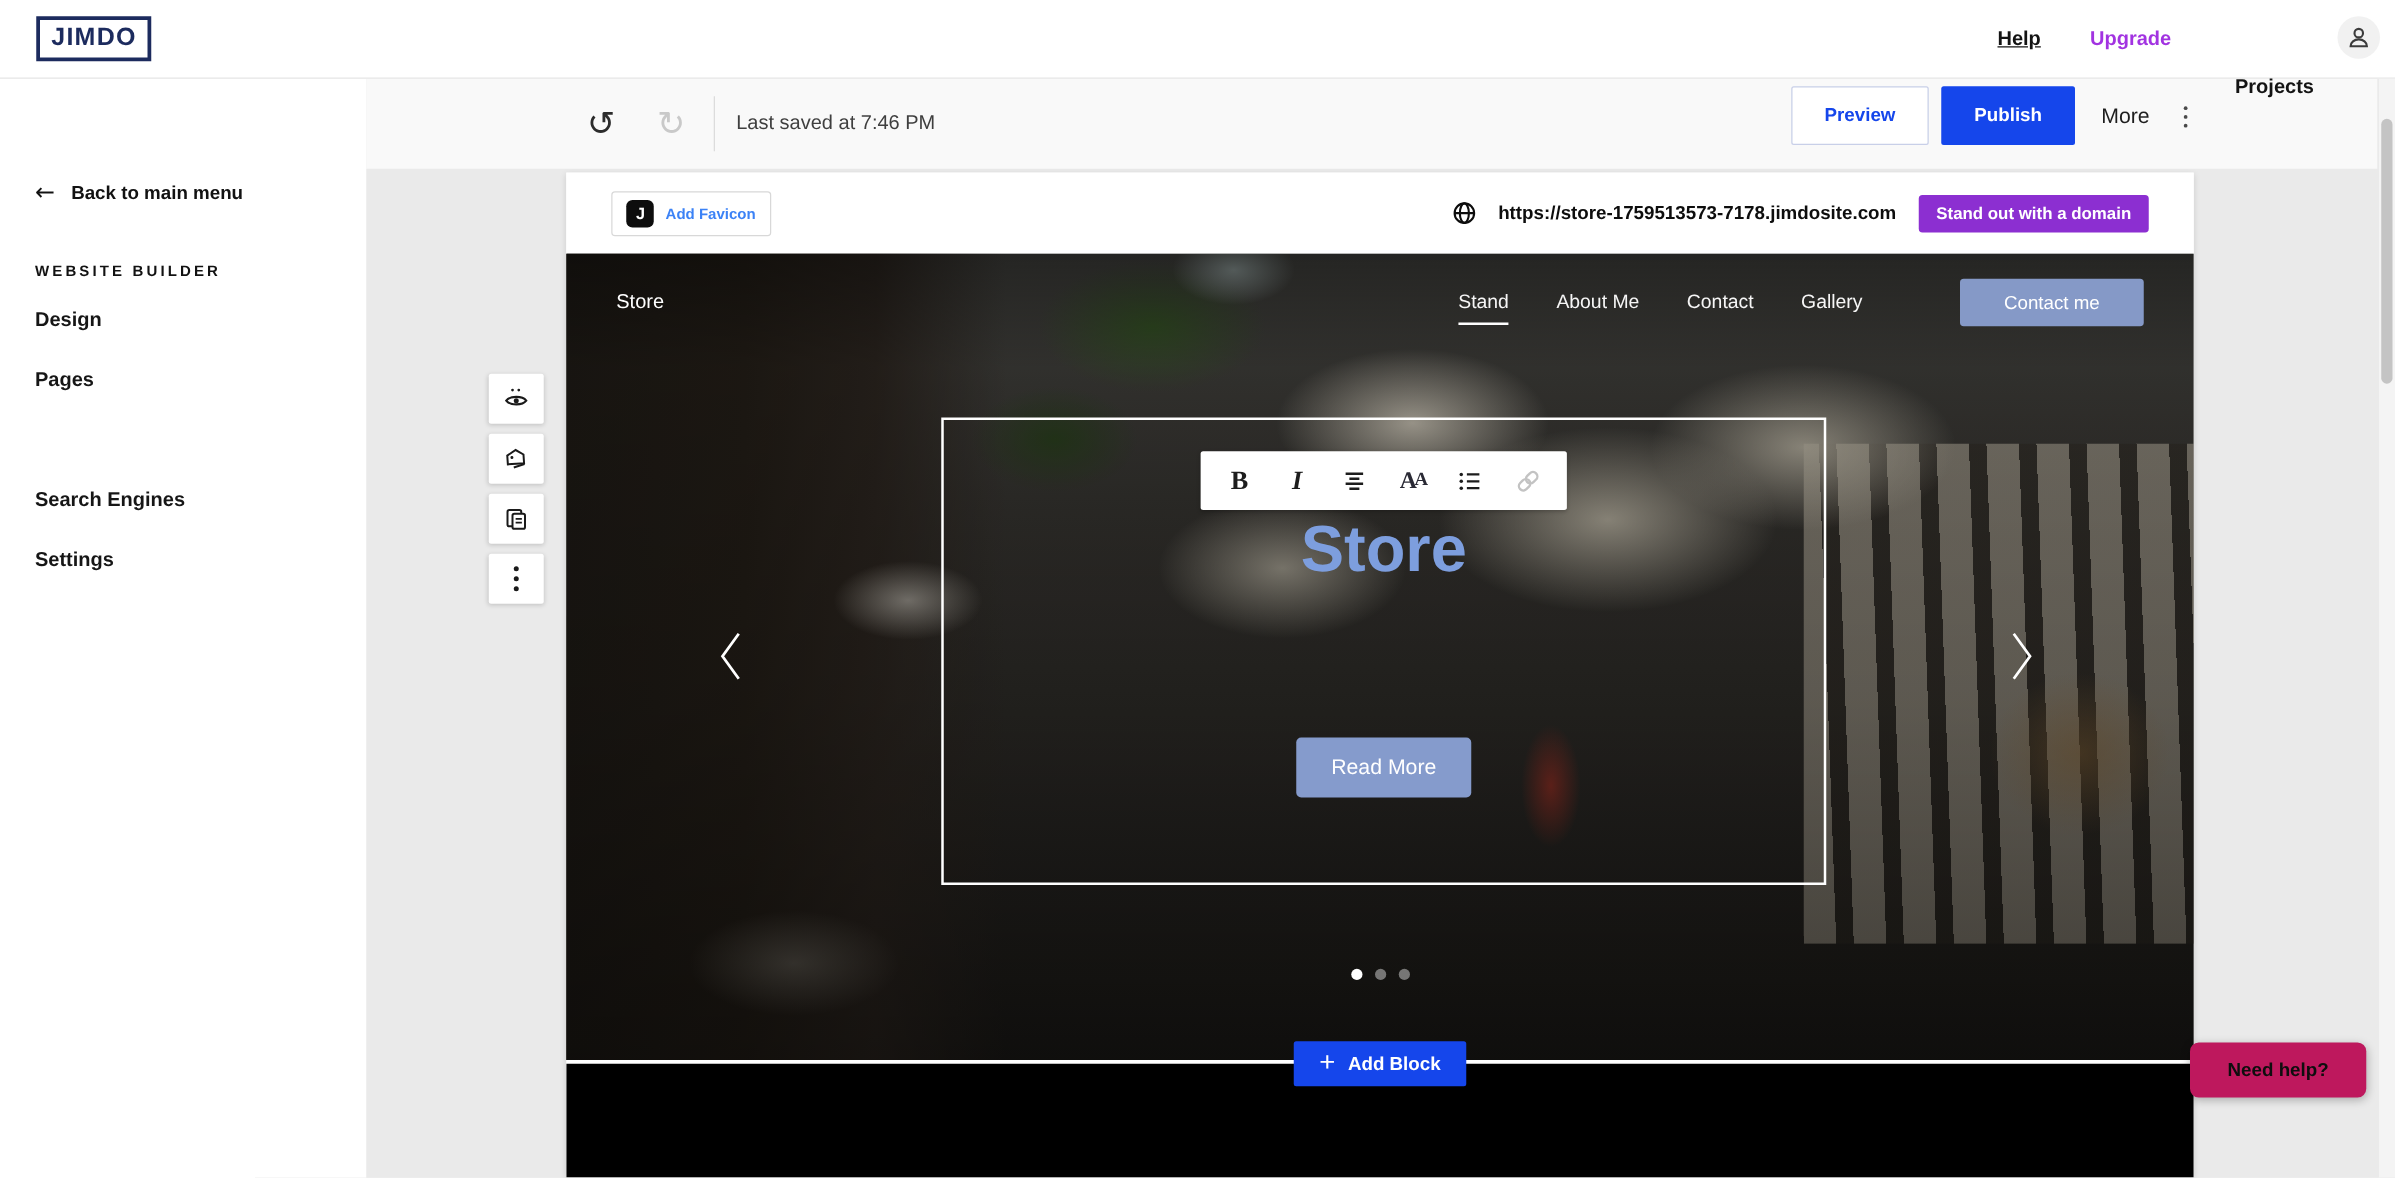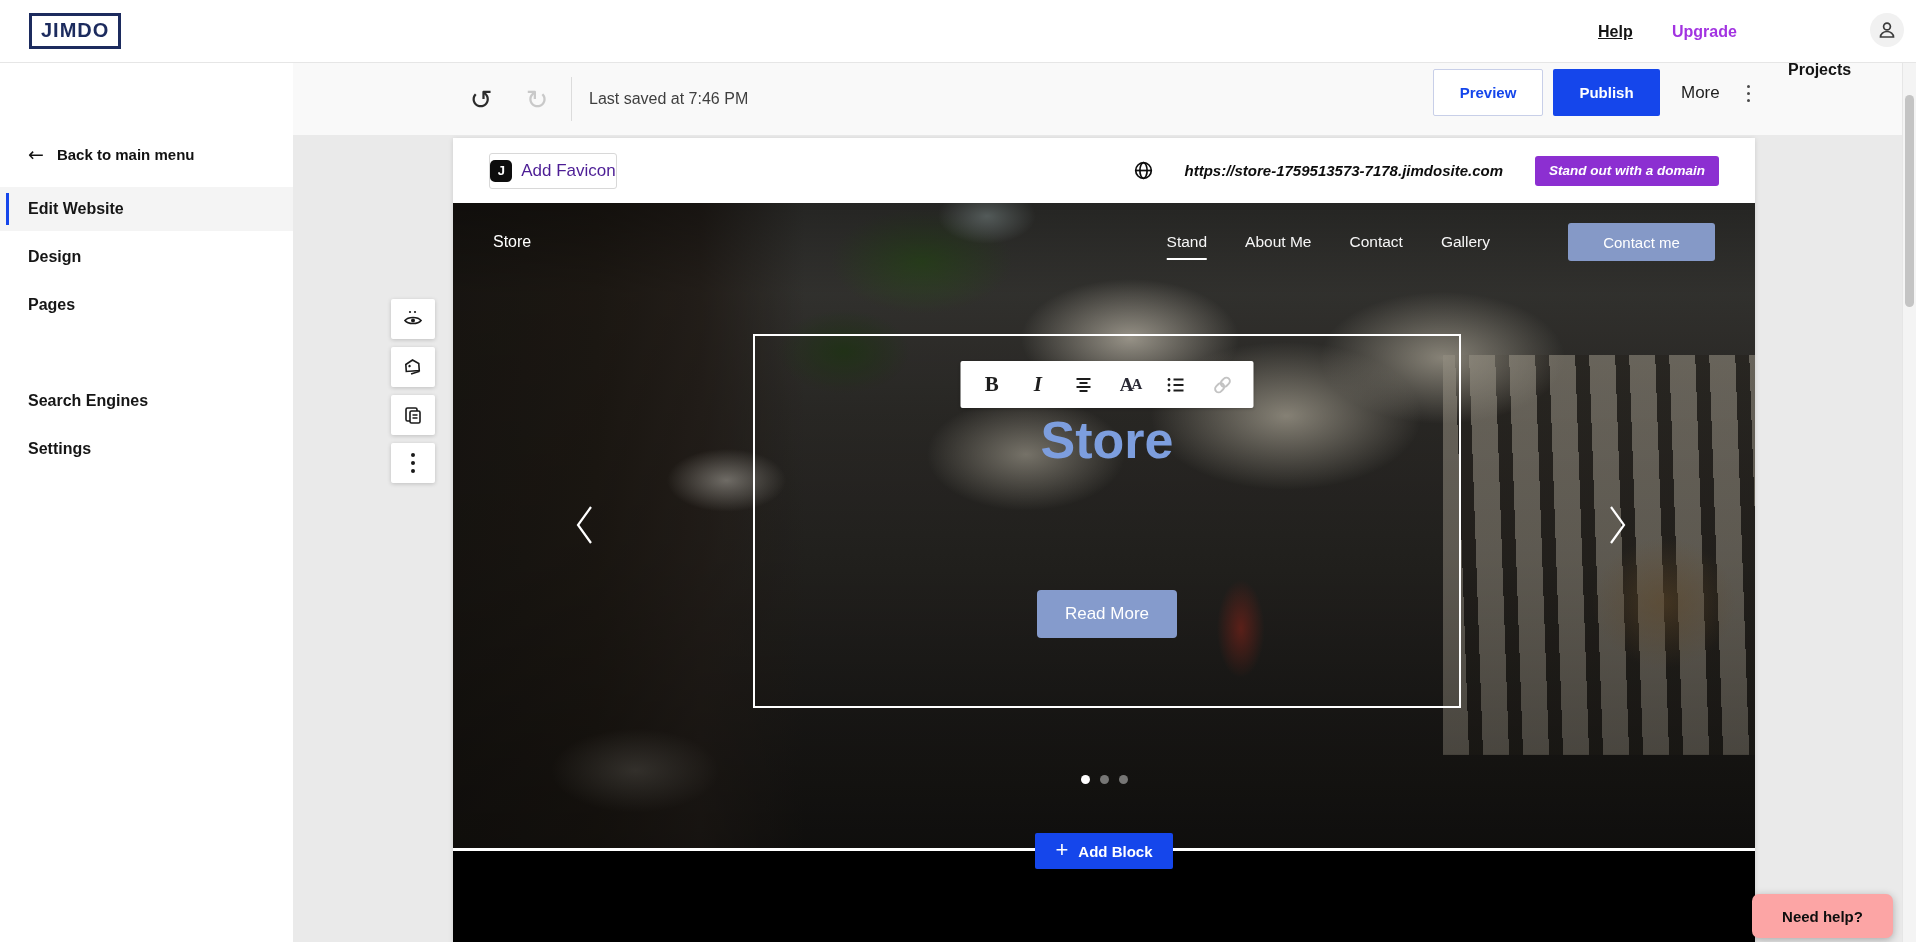--- a/index.html
+++ b/index.html
@@ -62,22 +62,22 @@
   
   #preview { position:absolute; left:160px; top:3px; width:1302px; height:804px;
     background:#fff; box-shadow:0 1px 5px rgba(0,0,0,.13); overflow:hidden; }
 
   .favbar { left:0; top:0; width:1302px; height:65px; background:#fff;
     display:flex; align-items:center; padding:0 36px; }
   .btn-favicon { width:128px; height:36px; border:1px solid #d8d8d8; border-radius:3px; background:#fff;
     display:flex; align-items:center; justify-content:center; gap:9px; cursor:pointer; }
   .fav-j { width:22px; height:22px; background:#0d0d0d; border-radius:5px; color:#fff;
     font-size:13px; font-weight:800; display:flex; align-items:center; justify-content:center; }
-  .btn-favicon span.lbl { color:#4c1d95; font-size:17px; font-weight:400; }
-  .fav-right { margin-left:auto; display:flex; align-items:center; gap:32px;font-style:italic; }
+  .btn-favicon span.lbl { color:#3b82f6; font-size:12px; font-weight:700; }
+  .fav-right { margin-left:auto; display:flex; align-items:center; gap:18px; }
   .site-url { font-size:15px; font-weight:800; color:#0d0d0d; }
   .btn-domain { width:184px; height:30px; background:#8c2fd1; border-radius:3px; color:#fff;
     font-size:13.5px; font-weight:700; display:flex; align-items:center; justify-content:center; cursor:pointer; }
 
   
   .hero { left:0; top:65px; width:1302px; height:645px; overflow:hidden;
     background-image:
       linear-gradient(180deg, rgba(0,0,0,.50) 0%, rgba(0,0,0,.28) 14%, rgba(0,0,0,.34) 55%, rgba(0,0,0,.52) 100%),
       radial-gradient(ellipse 34px 70px at 60.5% 66%, rgba(158,52,40,.9), rgba(158,52,40,0) 70%),
       radial-gradient(ellipse 70px 40px at 41% 2%, rgba(165,180,178,.9), rgba(165,180,178,0) 70%),
@@ -136,21 +136,21 @@
   .blacksec { left:0; top:713px; width:1302px; height:91px; background:#000; overflow:hidden; }
   .about { position:absolute; left:0; top:83px; width:100%; text-align:center;
     color:#7d9ede; font-size:46px; font-weight:700; }
   .btn-addblock { left:582px; top:695px; width:138px; height:36px; background:#1546eb;
     border-radius:2px; color:#fff; display:flex; align-items:center; justify-content:center;
     gap:10px; cursor:pointer; z-index:5; }
   .btn-addblock .plus { font-size:22px; font-weight:400; line-height:1; margin-top:-2px; }
   .btn-addblock .lbl { font-size:15px; font-weight:700; }
 
   
-  .needhelp { position:absolute; left:1752px; top:894px; width:141px; height:44px; background:#fca5a5;
+  .needhelp { position:absolute; left:1752px; top:834px; width:141px; height:44px; background:#be185d;
     border-radius:7px; box-shadow:0 2px 8px rgba(0,0,0,.28); z-index:50;
     display:flex; align-items:center; justify-content:center;
     font-size:15px; font-weight:800; color:#0e0e0e; cursor:pointer; }
   .scroll-track { position:absolute; left:1902px; top:63px; width:14px; height:879px;
     background:#f4f4f4; border-left:1px solid #e6e6e6; z-index:60; }
   .scroll-thumb { position:absolute; left:2px; top:32px; width:9px; height:212px;
     background:#c4c4c4; border-radius:5px; cursor:pointer; }
 
   svg { display:block; }
 </style>
@@ -186,23 +186,20 @@
       <i></i>
     </div>
 </div>
 
 <div id="sidebar">
   <div class="abs back">
     <span class="arr">←</span>
     <span>Back to main menu</span>
   </div>
   <div class="abs sb-label">WEBSITE BUILDER</div>
-  <div class="abs sb-item sel" style="top:124px">
-      <span>Edit Website</span>
-    </div>
   <div class="abs sb-item" style="top:172px">
       <span>Design</span>
     </div>
   <div class="abs sb-item" style="top:220px">
       <span>Pages</span>
     </div>
   <div class="abs sb-item" style="top:364px">
       <span>Settings</span>
     </div>
   <div class="abs sb-item" style="top:316px">

